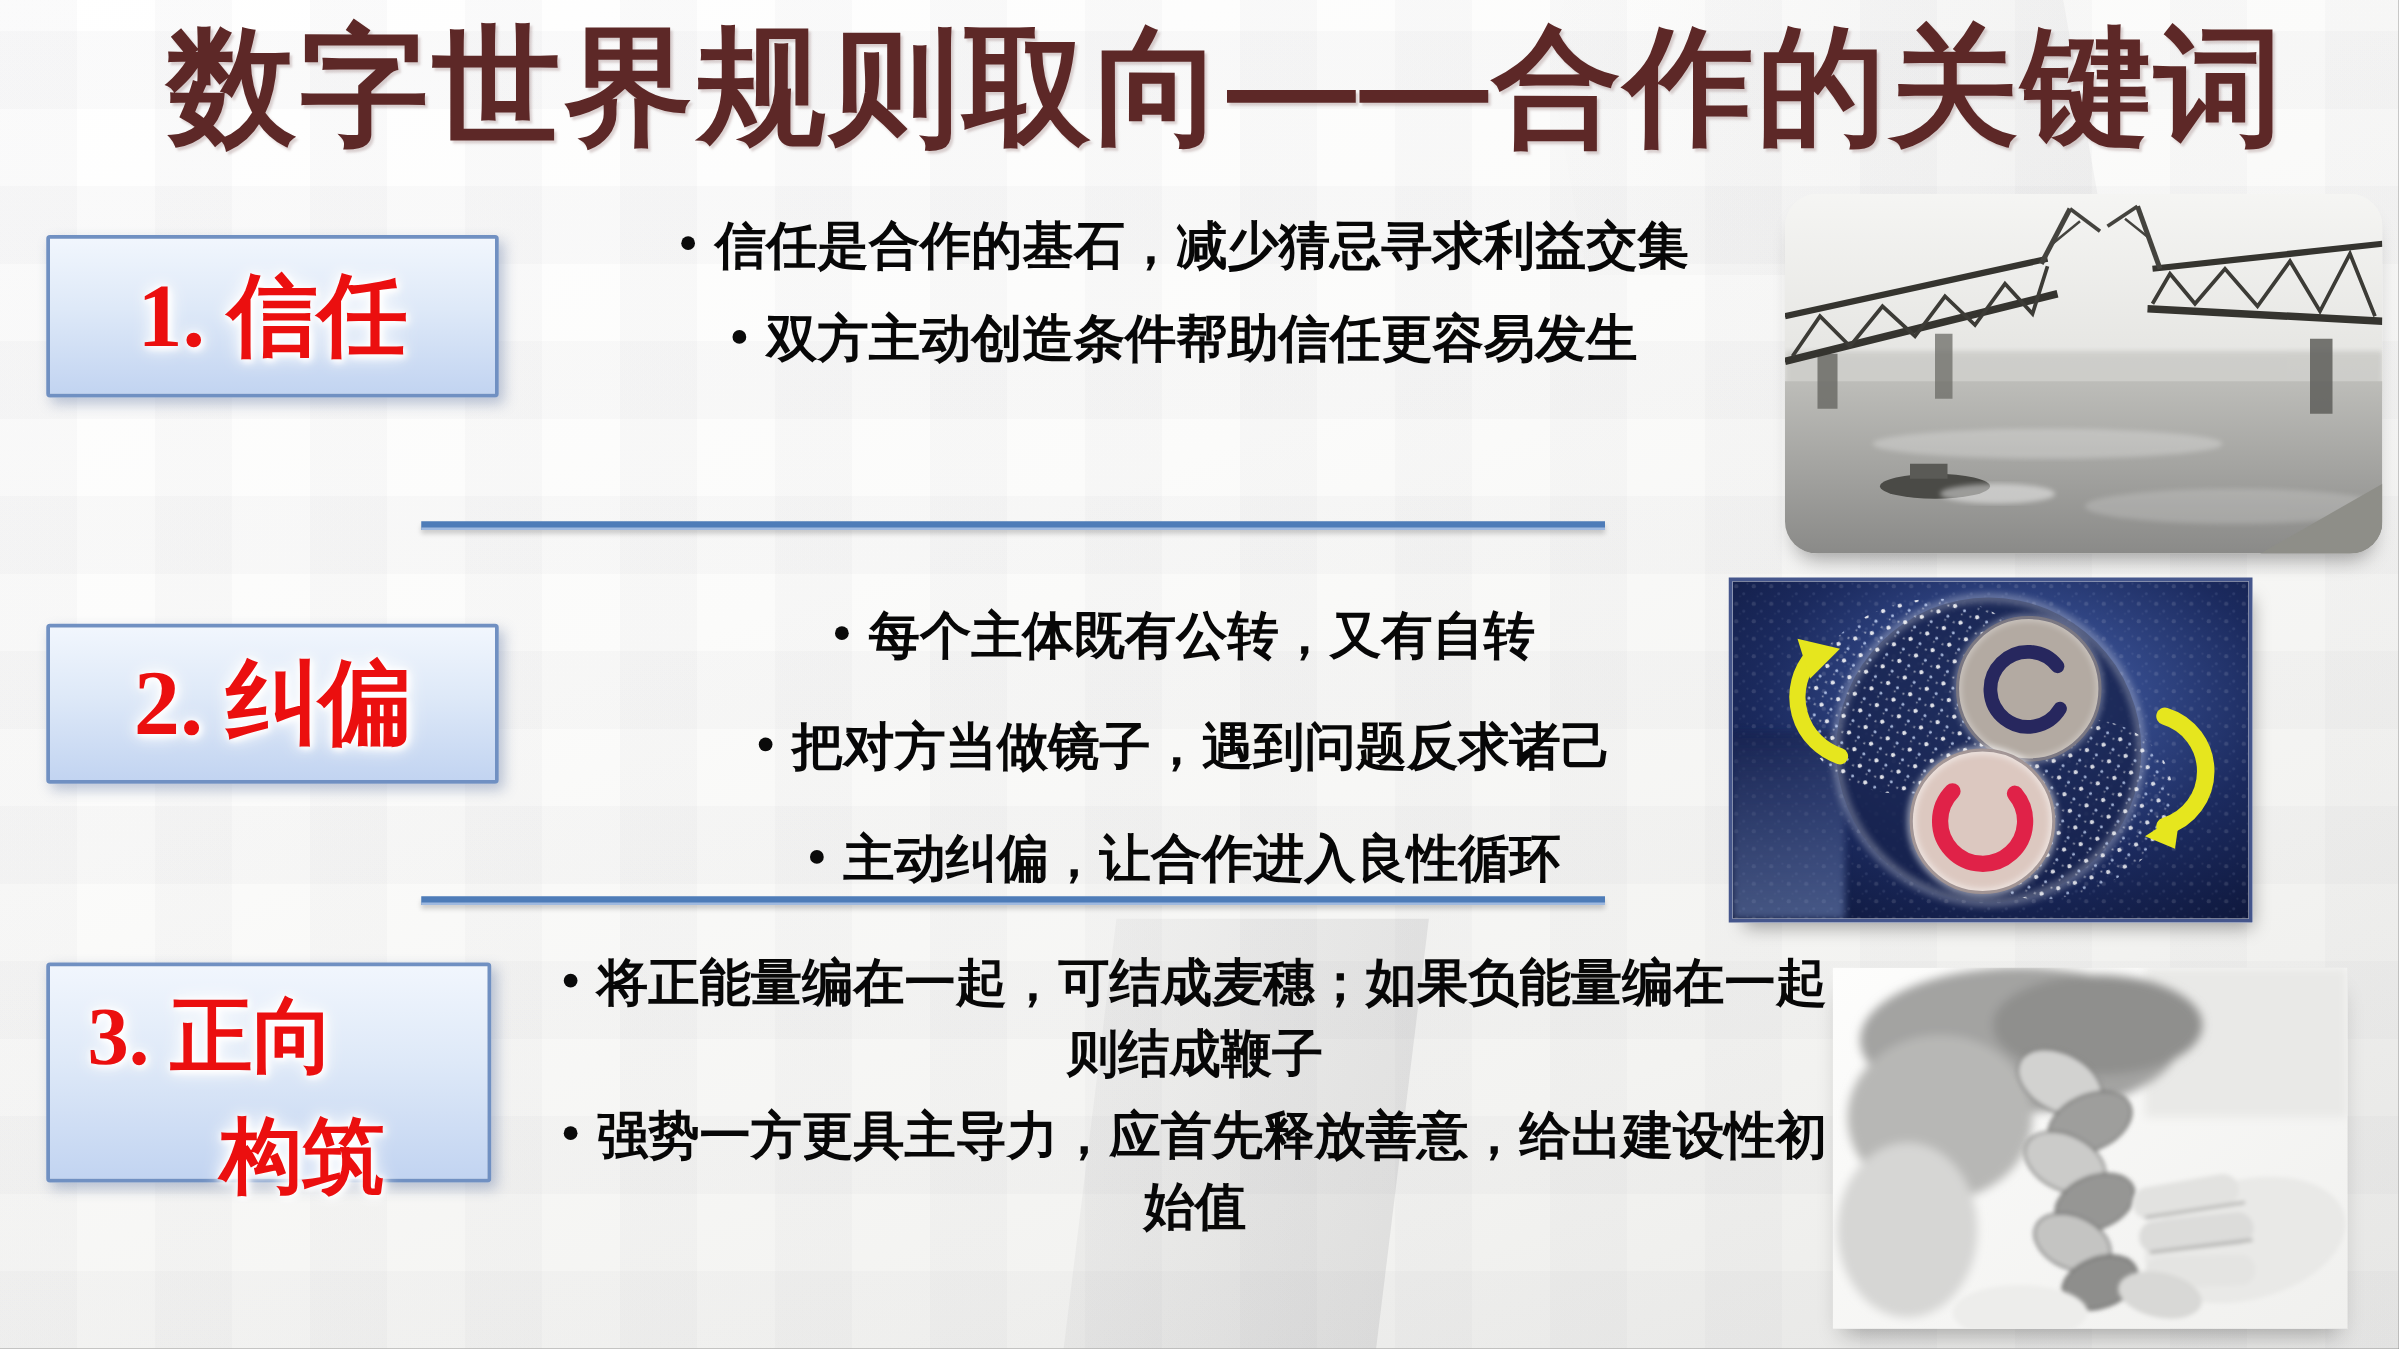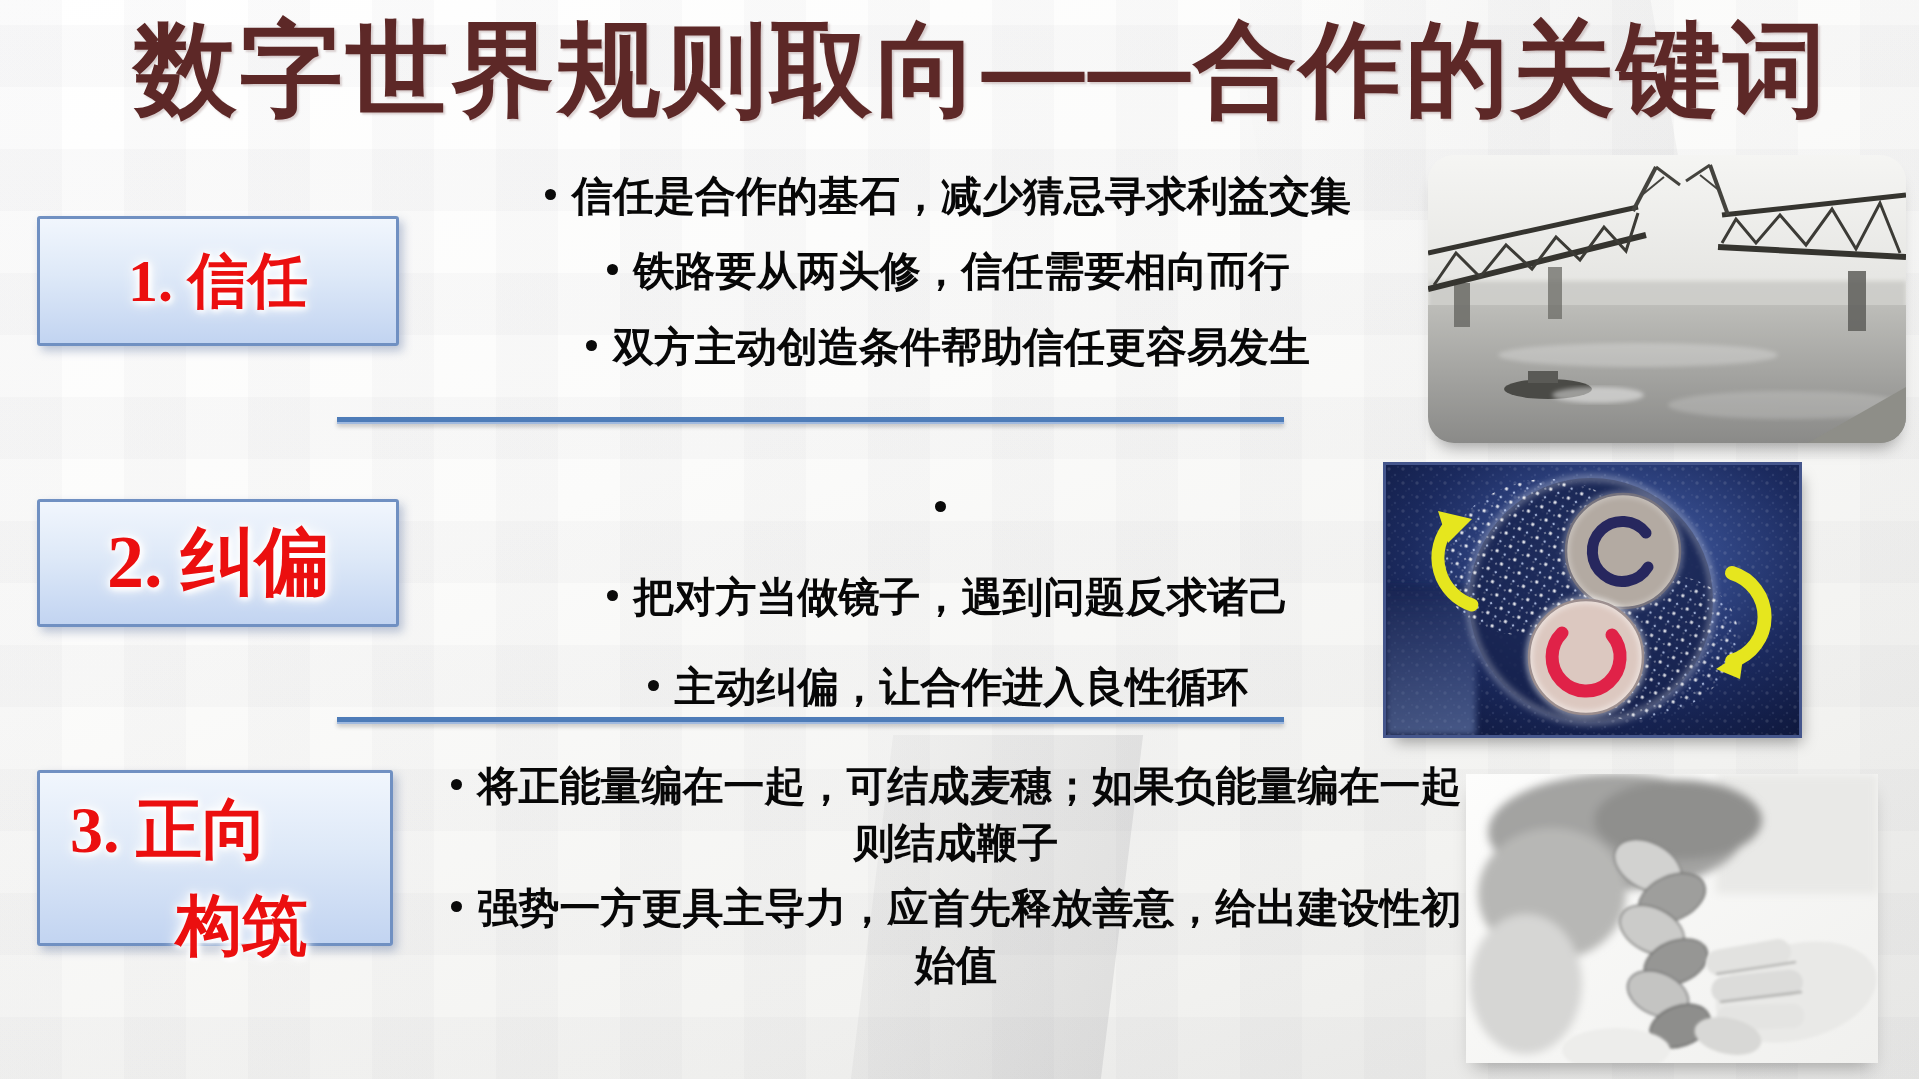--- a/index.html
+++ b/index.html
@@ -39,21 +39,21 @@
 
   .kw-box{
     position:absolute;left:37px;width:356px;
     border:3px solid #7090C2;border-radius:3px;
     background:linear-gradient(180deg,#F1F6FD 0%,#DEE9F8 45%,#C2D4F1 100%);
     box-shadow:4px 5px 10px rgba(110,130,170,0.45);
     display:flex;align-items:center;justify-content:center;
     color:#EB0F0F;font-weight:700;
     text-shadow:0 0 6px #fff,0 0 12px #fff,0 0 18px #fff,2px 2px 6px #fff;
   }
-  .kw-box-1{top:216px;height:124px;font-size:60px;font-family:Liberation Serif, serif;}
+  .kw-box-1{top:188px;height:124px;font-size:72px;font-family:Liberation Serif, serif;}
   .kw-box-2{top:478px;height:122px;font-size:74px;margin-top:21px;}
   .kw-box-3{top:770px;height:176px;font-size:66px;display:block;padding-top:9px;box-sizing:border-box;}
   .kw-line1{display:block;padding-left:30px;line-height:1.45;}
   .kw-line2{display:block;padding-left:136px;line-height:1.45;}
 
   .bullets{position:absolute;left:448px;color:#070707;font-weight:700;}
   .bullets-1{top:172px;width:1000px;font-size:41px;}
   .bullets-2{top:484px;width:1000px;font-size:41px;}
   .bullets-3{top:758px;width:1016px;font-size:41px;}
   .bullet{margin:0 0 27px 0;line-height:1.18;text-align:center;}
@@ -96,30 +96,29 @@
   <div class="bg-wedge"></div>
   <div class="bg-wedge2"></div>
 
   <div class="title">数字世界规则取向——合作的关键词</div>
 
   <div class="kw-box kw-box-1">
     <span>1. 信任</span>
   </div>
   <div class="bullets bullets-1">
     <p class="bullet"><span class="dot"></span><span>信任是合作的基石，减少猜忌寻求利益交集</span></p>
-    <p class="bullet"><span class="dot"></span><span>铁路要从两头修，信任需要相向而行</span></p>
     <p class="bullet"><span class="dot"></span><span>双方主动创造条件帮助信任更容易发生</span></p>
   </div>
   <div class="divider divider-1"></div>
 
   <div class="kw-box kw-box-2">
     <span>2. 纠偏</span>
   </div>
   <div class="bullets bullets-2">
-    <p class="bullet"><span class="dot"></span></p>
+    <p class="bullet"><span class="dot"></span><span>每个主体既有公转，又有自转</span></p>
     <p class="bullet"><span class="dot"></span><span>把对方当做镜子，遇到问题反求诸己</span></p>
     <p class="bullet"><span class="dot"></span><span>主动纠偏，让合作进入良性循环</span></p>
   </div>
   <div class="divider divider-2"></div>
 
   <div class="kw-box kw-box-3">
     <span class="kw-line1">3. 正向</span>
     <span class="kw-line2">构筑</span>
   </div>
   <div class="bullets bullets-3">

